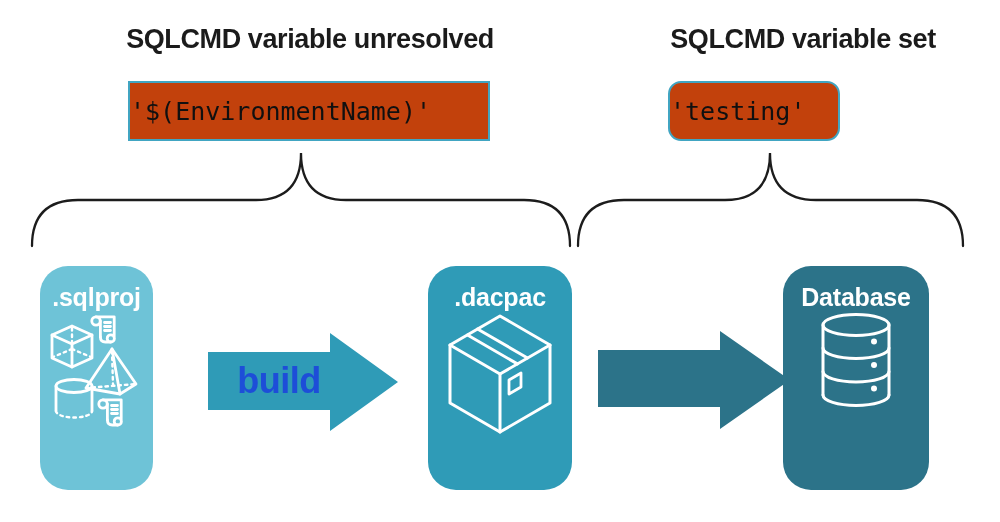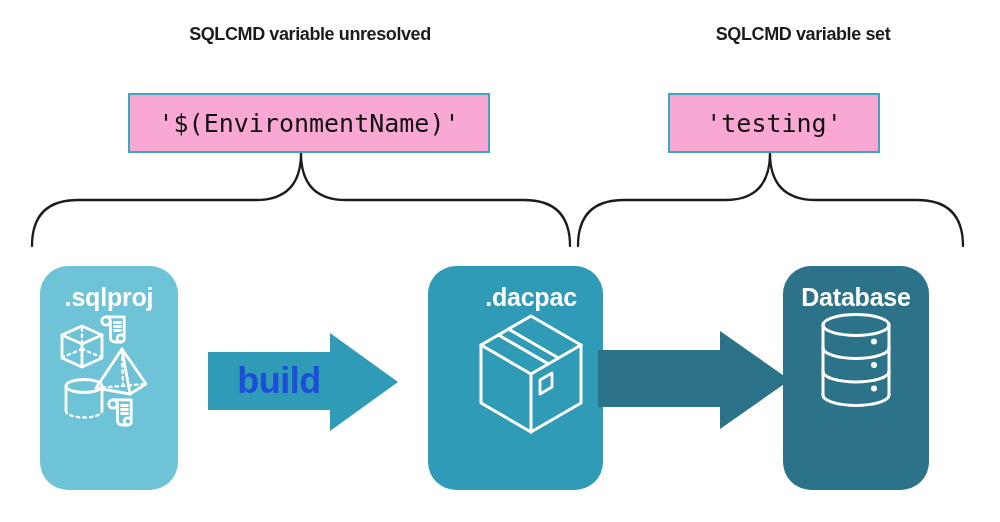--- a/index.html
+++ b/index.html
@@ -1,47 +1,47 @@
 <!DOCTYPE html>
 <html><head>
 <meta charset="utf-8">
 <style>
   html,body { margin:0; padding:0; background:#ffffff; }
   .canvas {
     position:relative; width:1000px; height:522px; background:#ffffff;
     font-family:"Liberation Sans", sans-serif; overflow:hidden;
   }
   .heading {
-    position:absolute; top:25px; font-size:18px; font-weight:700;
+    position:absolute; top:25px; font-size:27px; font-weight:700;
     color:#1b1b1b; text-align:center; letter-spacing:-0.4px; line-height:1.1;
   }
   .heading-left  { left:110px; width:400px; }
   .heading-right { left:607px; width:392px; }
 
   .codebox {
-    position:absolute; top:93px; height:60px; box-sizing:border-box;
-    border:2.5px solid #41a5c2; background:#f9a8d4;
-    display:flex; align-items:center; justify-content:center;
+    position:absolute; top:81px; height:60px; box-sizing:border-box;
+    border:2.5px solid #41a5c2; background:#c2410c;
+    display:flex; align-items:center; 
   }
   .codebox-left  { left:128px; width:362px; }
-  .codebox-right { left:668px; width:212px; }
+  .codebox-right { left:668px; width:172px;border-radius:13px; }
   .codebox code {
     font-family:"DejaVu Sans Mono", monospace; font-size:25px; color:#101010;
     white-space:pre;
   }
 
   .braces { position:absolute; left:20px; top:145px; }
   .braces path { fill:none; stroke:#1c1c1c; stroke-width:2.3; stroke-linecap:round; }
 
   .card {
     position:absolute; top:266px; height:224px; border-radius:28px;
     color:#ffffff; text-align:center;
   }
-  .card-sqlproj  { left:40px;  width:138px; background:#6ec3d7; }
-  .card-dacpac   { left:428px; width:144px; background:#2f9bb7;padding-left:31px; }
+  .card-sqlproj  { left:40px;  width:113px; background:#6ec3d7; }
+  .card-dacpac   { left:428px; width:144px; background:#2f9bb7; }
   .card-database { left:783px; width:146px; background:#2c7389; }
   .card-label {
     font-weight:700; font-size:25px; padding-top:17px; letter-spacing:-0.2px;
   }
   .card svg { display:block; margin:0 auto; }
   .icon-sqlobjects { margin-top:5px; }
   .icon-package    { margin-top:11px; }
   .icon-database   { margin-top:26px; }
   .white-line { fill:none; stroke:#ffffff; stroke-width:2.8; stroke-linecap:round; stroke-linejoin:round; }
   .white-line-thick { fill:none; stroke:#ffffff; stroke-width:3; stroke-linecap:round; stroke-linejoin:round; }

